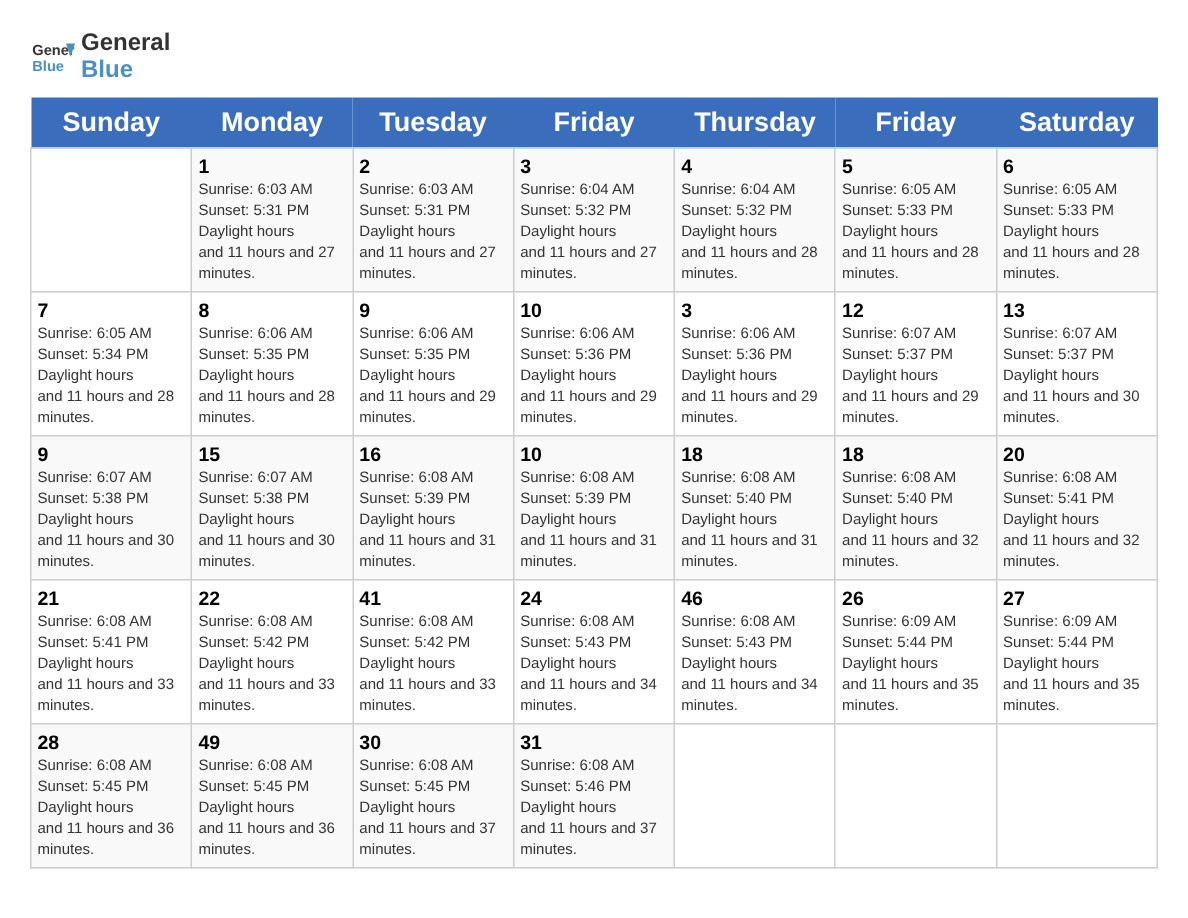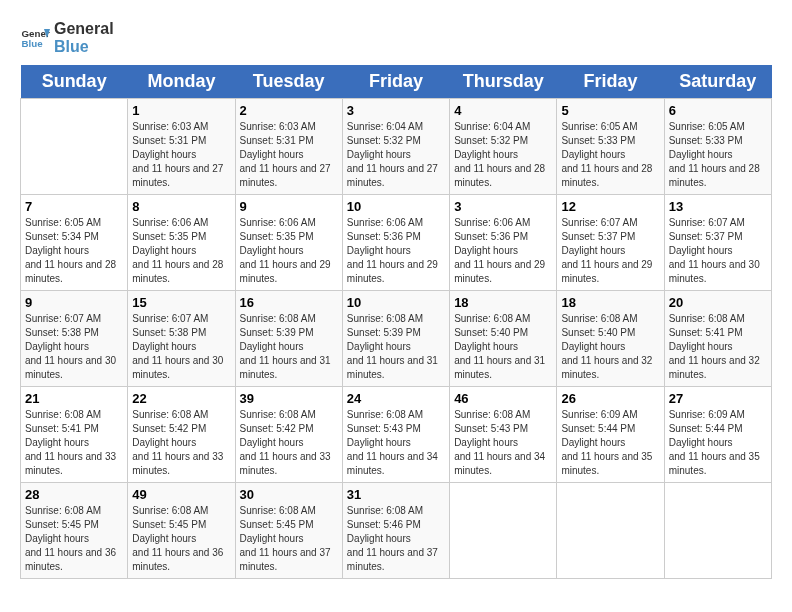--- a/index.html
+++ b/index.html
@@ -311,21 +311,21 @@
         <td>
         <div class="day-number">22</div>
         <div class="day-info">
           Sunrise: 6:08 AM<br>
           Sunset: 5:42 PM<br>
           Daylight hours<br>
           and 11 hours and 33 minutes.
         </div>
       </td>
         <td>
-        <div class="day-number">39</div>
+        <div class="day-number">41</div>
         <div class="day-info">
           Sunrise: 6:08 AM<br>
           Sunset: 5:42 PM<br>
           Daylight hours<br>
           and 11 hours and 33 minutes.
         </div>
       </td>
         <td>
         <div class="day-number">24</div>
         <div class="day-info">

